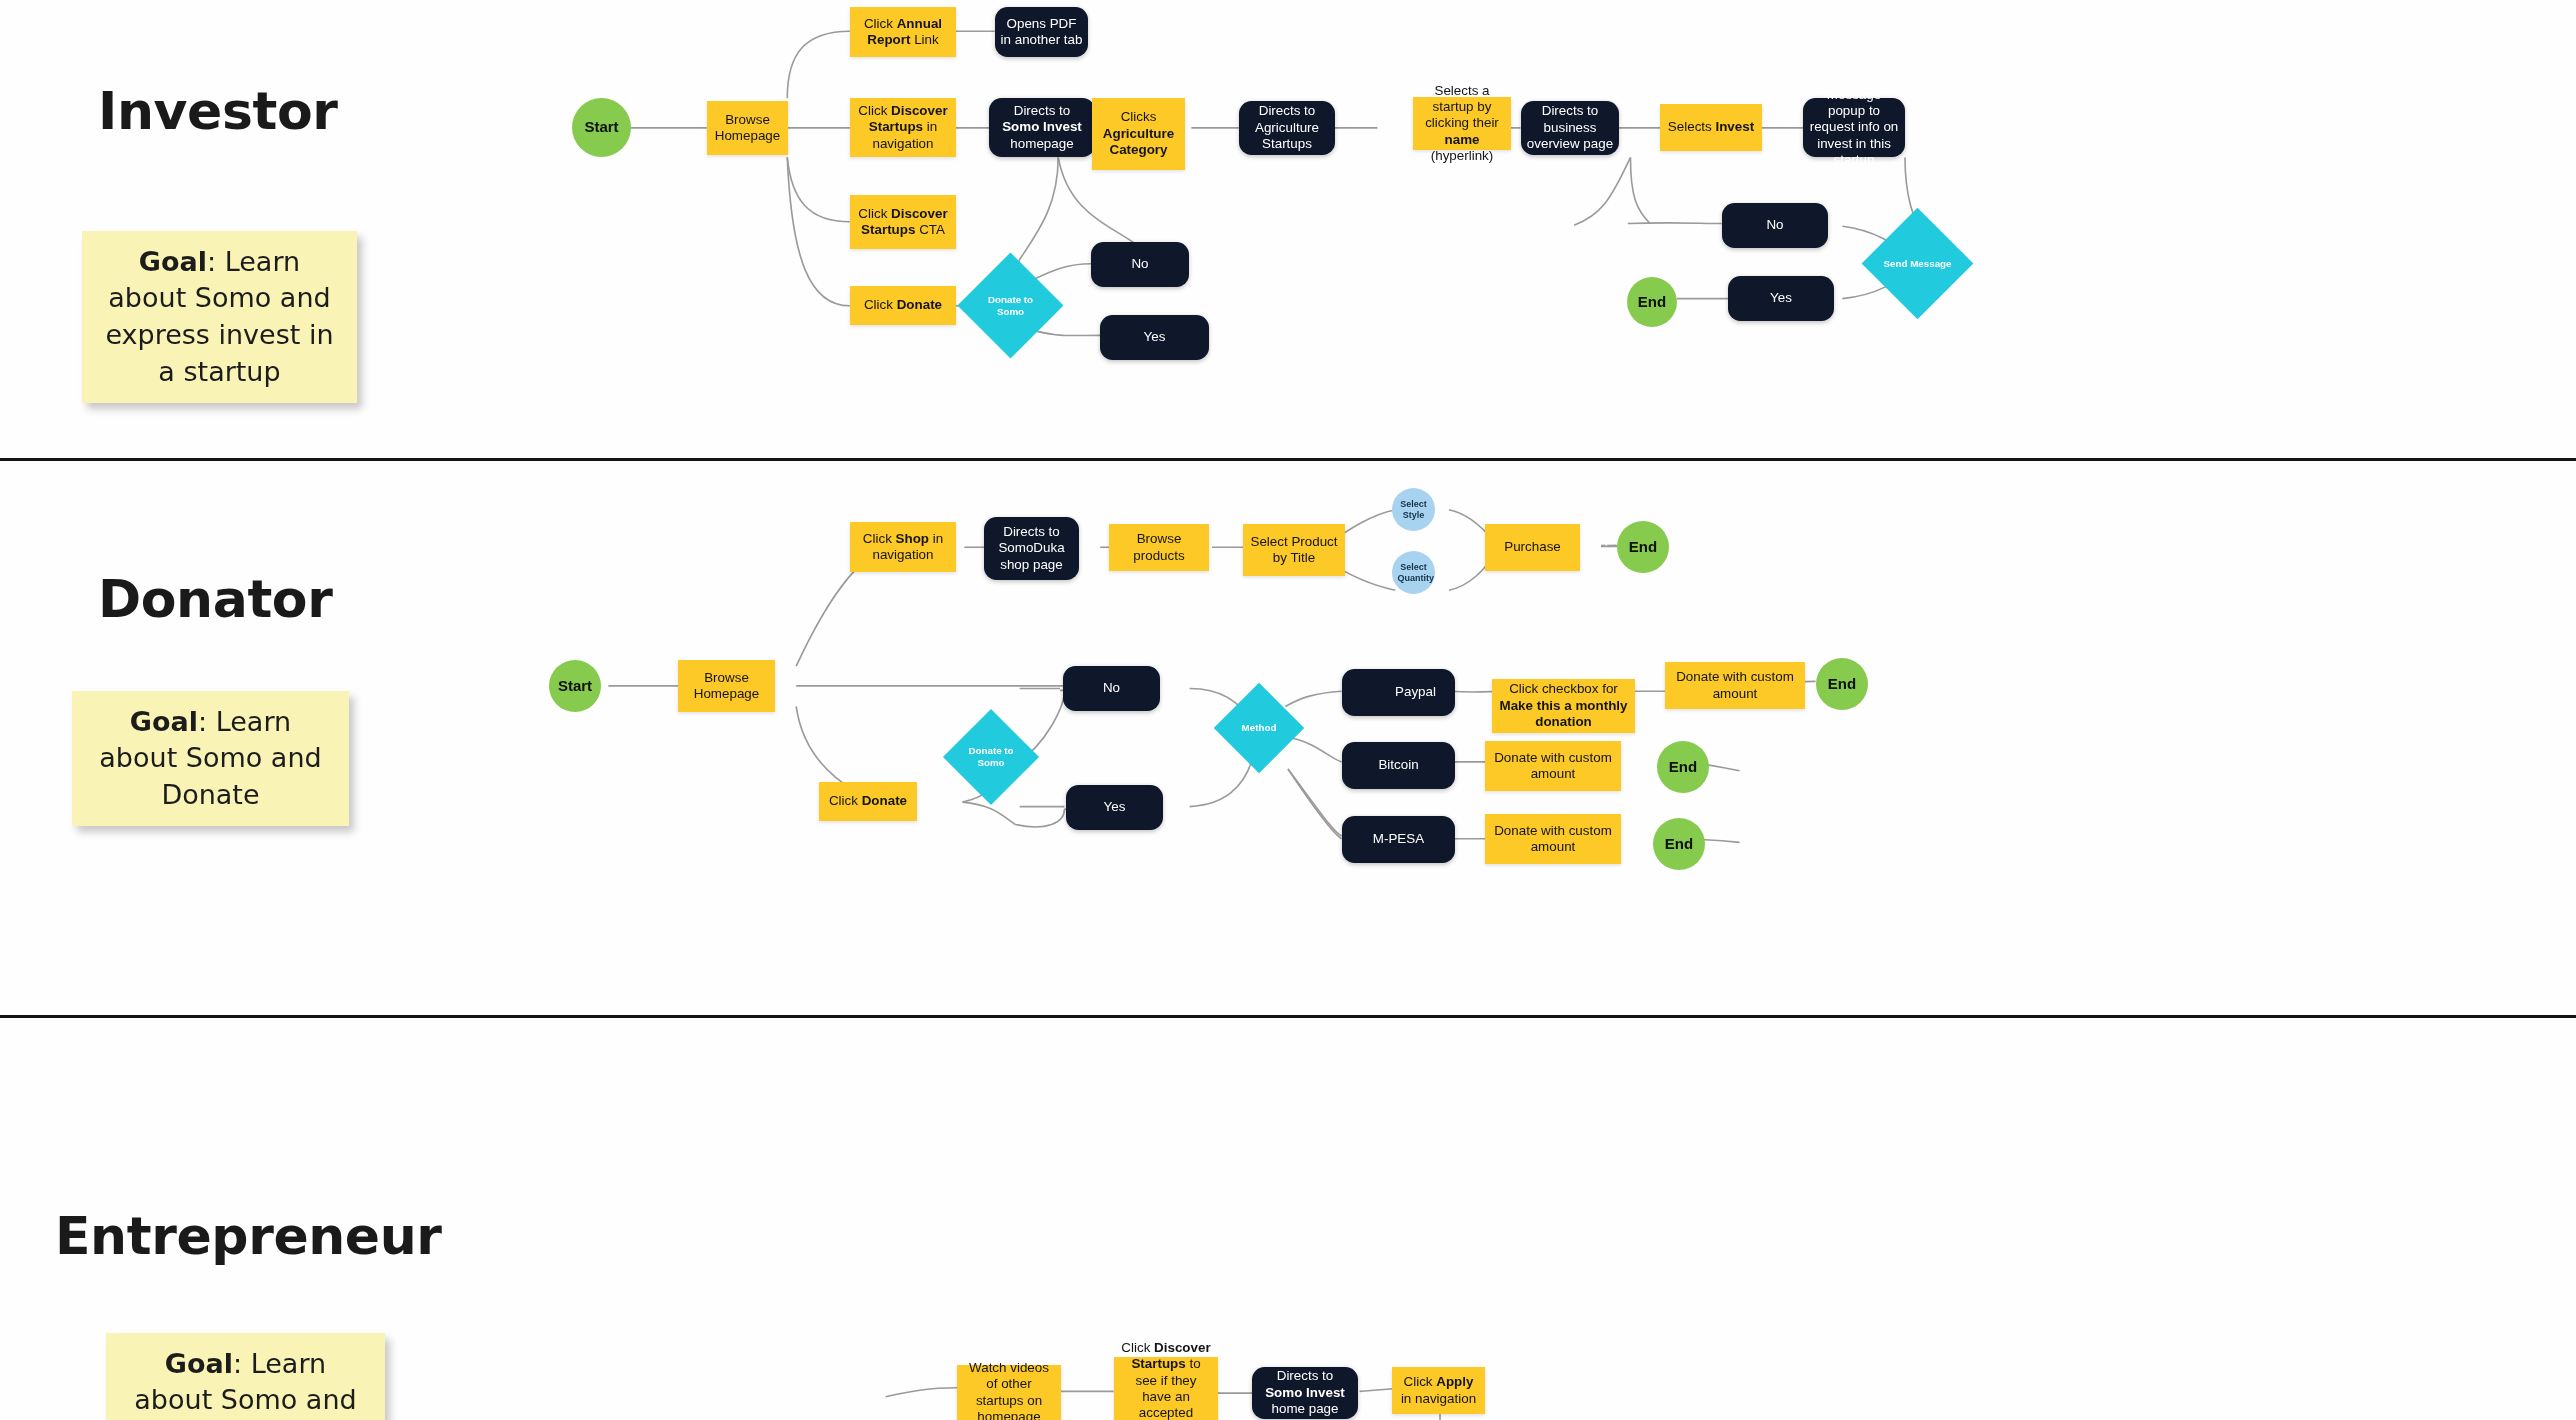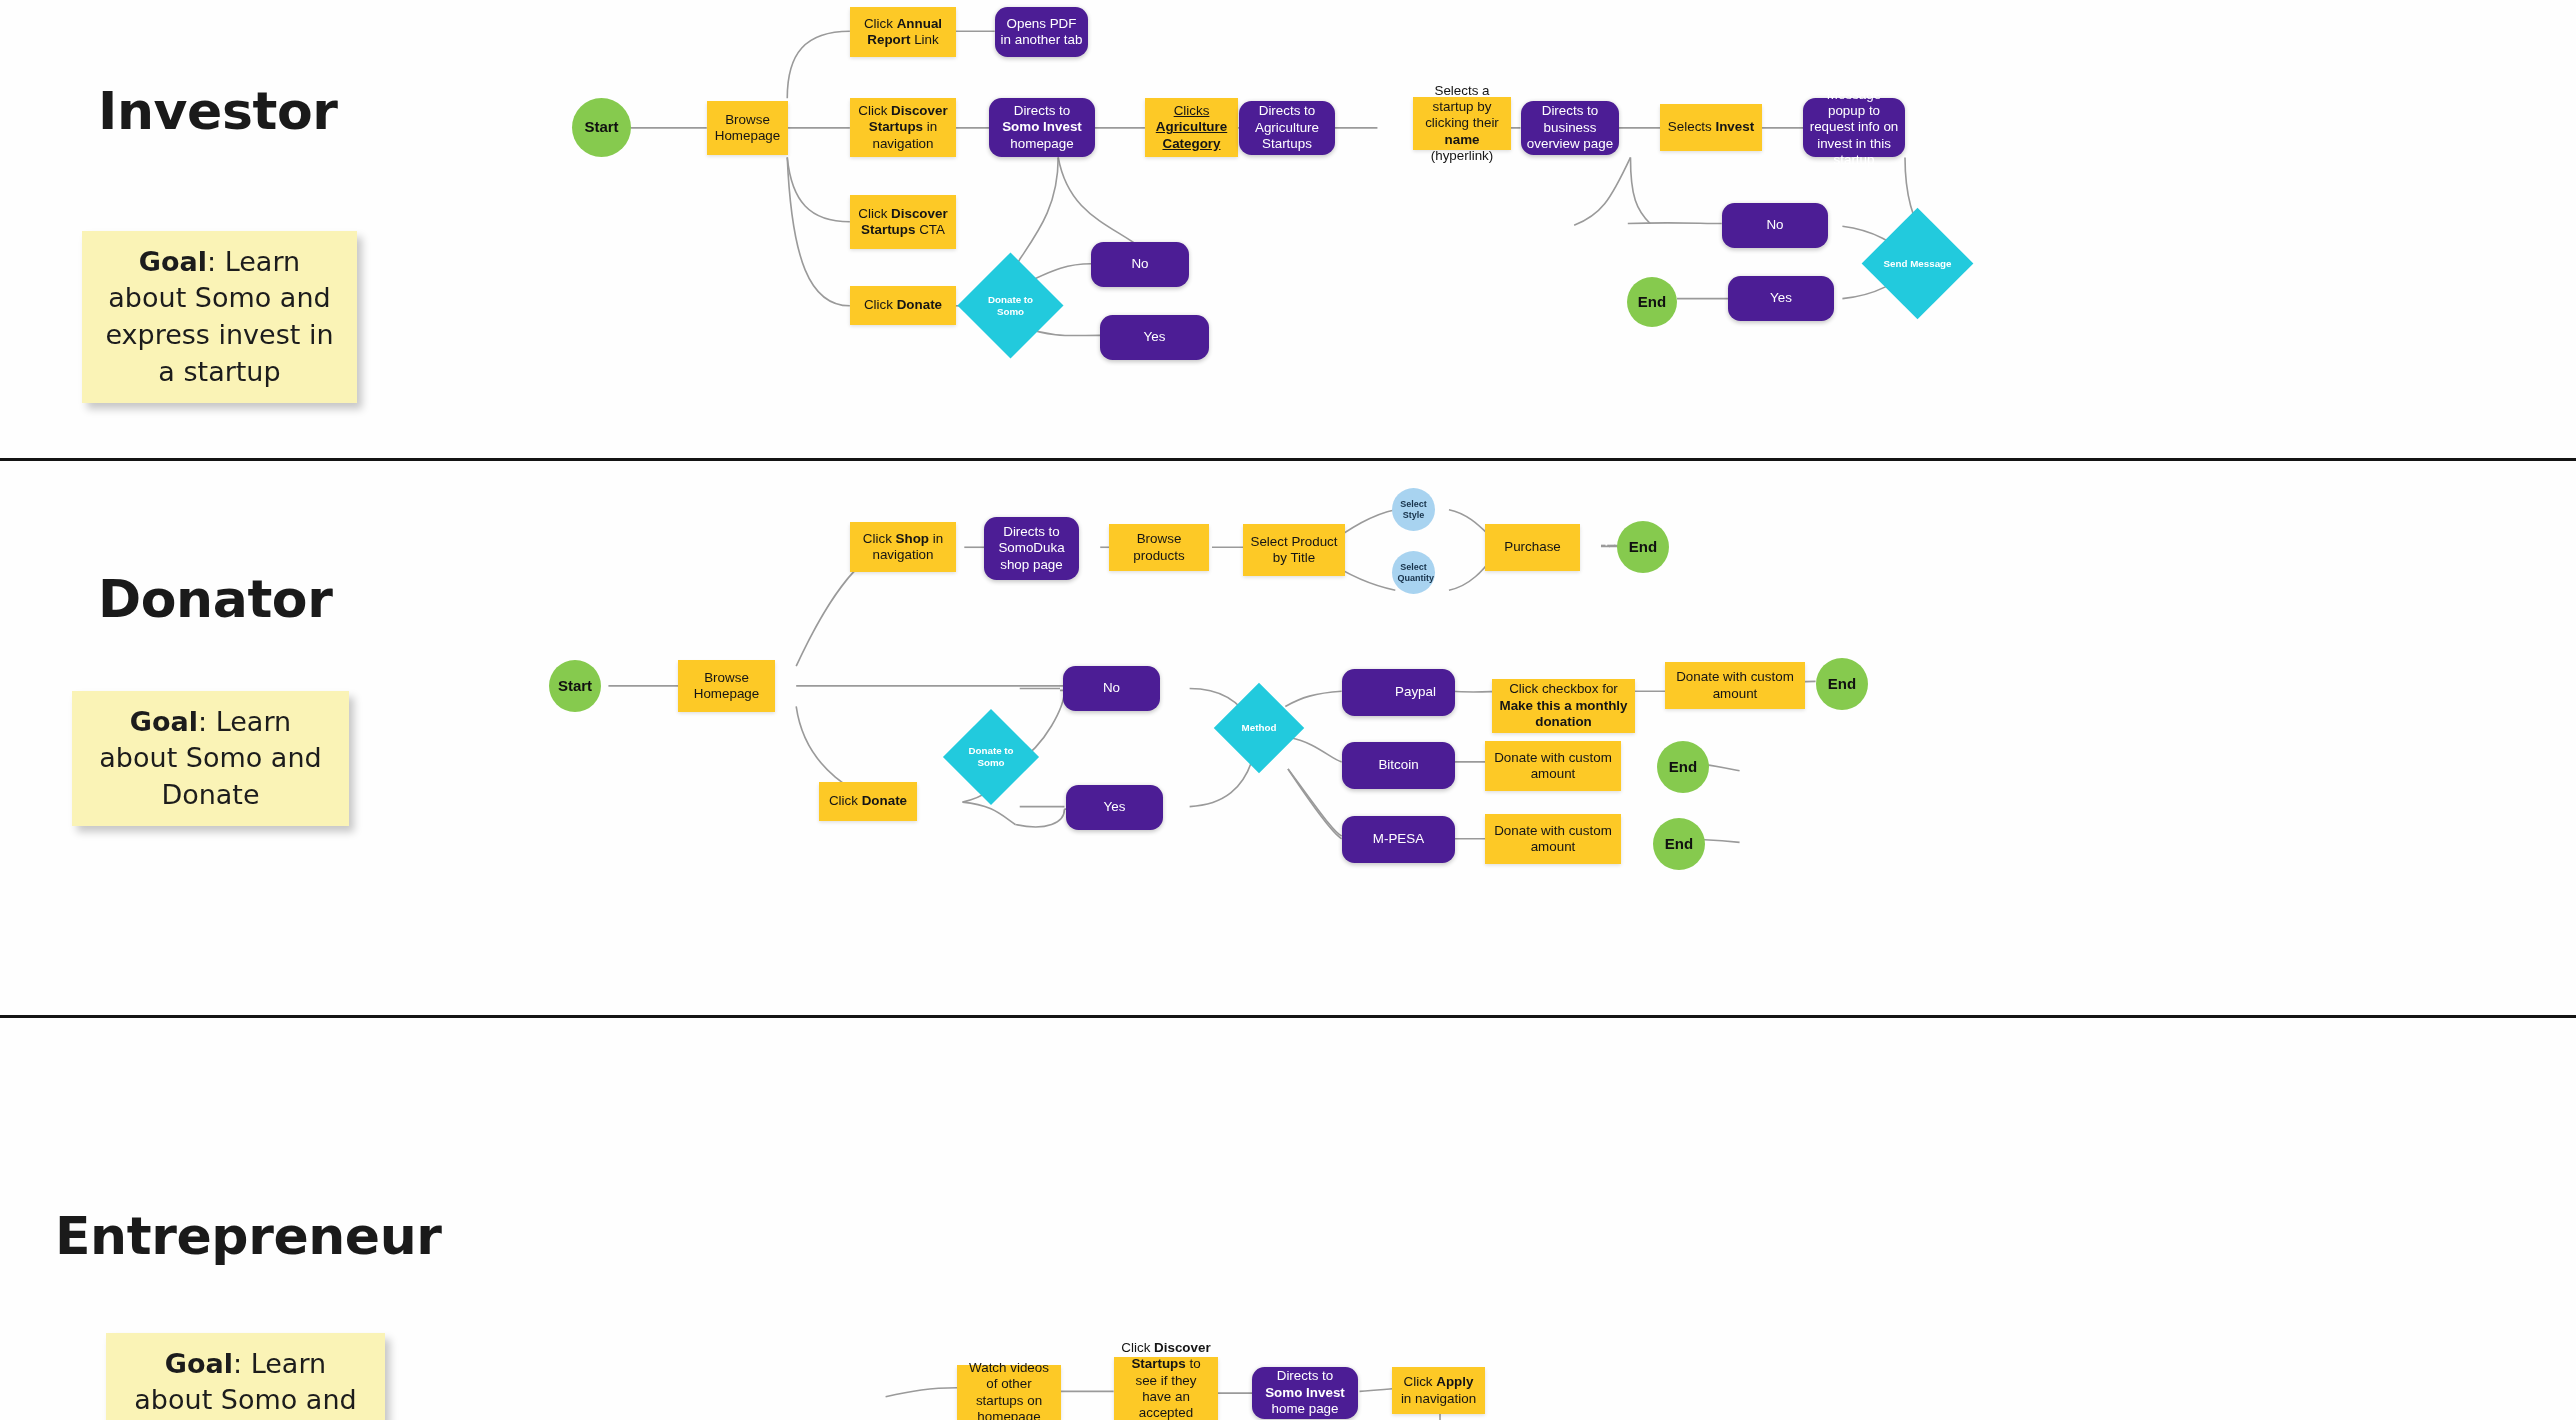--- a/index.html
+++ b/index.html
@@ -51,21 +51,21 @@
   .node span { display: block; width: 100%; padding: 0 5.4px; }
   .node b { font-weight: bold; }
 
   .n-action {            
     background: #fdc926;
     color: #151515;
     font-size: 13.4px;
     box-shadow: 0 1.8px 3.6px rgba(0,0,0,0.13);
   }
   .n-system {            
-    background: #4c1d95;
+    background: #0f172a;
     color: #ffffff;
     font-size: 13.4px;
     border-radius: 12.5px;
     box-shadow: 0 1.8px 4.5px rgba(0,0,0,0.22);
   }
   .n-terminal {          
     background: #86ca4e;
     color: #101010;
     font-weight: bold;
     font-size: 15px;
@@ -207,21 +207,21 @@
     </div>
 
   <div class="node n-action" style="left:850px; top:98px; width:106px; height:59px;">
     <span>Click <b>Discover Startups</b> in navigation</span>
     </div>
 
   <div class="node n-system" style="left:989px; top:98px; width:106px; height:59px;">
     <span>Directs to <b>Somo Invest</b> homepage</span>
     </div>
 
-  <div class="node n-action" style="left:1145px; top:98px; width:93px; height:59px;text-decoration:underline;">
+  <div class="node n-action" style="left:1092px; top:98px; width:93px; height:72px;">
     <span>Clicks <b>Agriculture Category</b></span>
     </div>
 
   <div class="node n-system" style="left:1239px; top:101px; width:96px; height:54px;">
     <span>Directs to Agriculture Startups</span>
     </div>
 
   <div class="node n-action" style="left:1377px; top:97px; width:98px; height:53px;margin-left:36px;">
     <span>Selects a startup by clicking their <b>name</b> (hyperlink)</span>
     </div>

